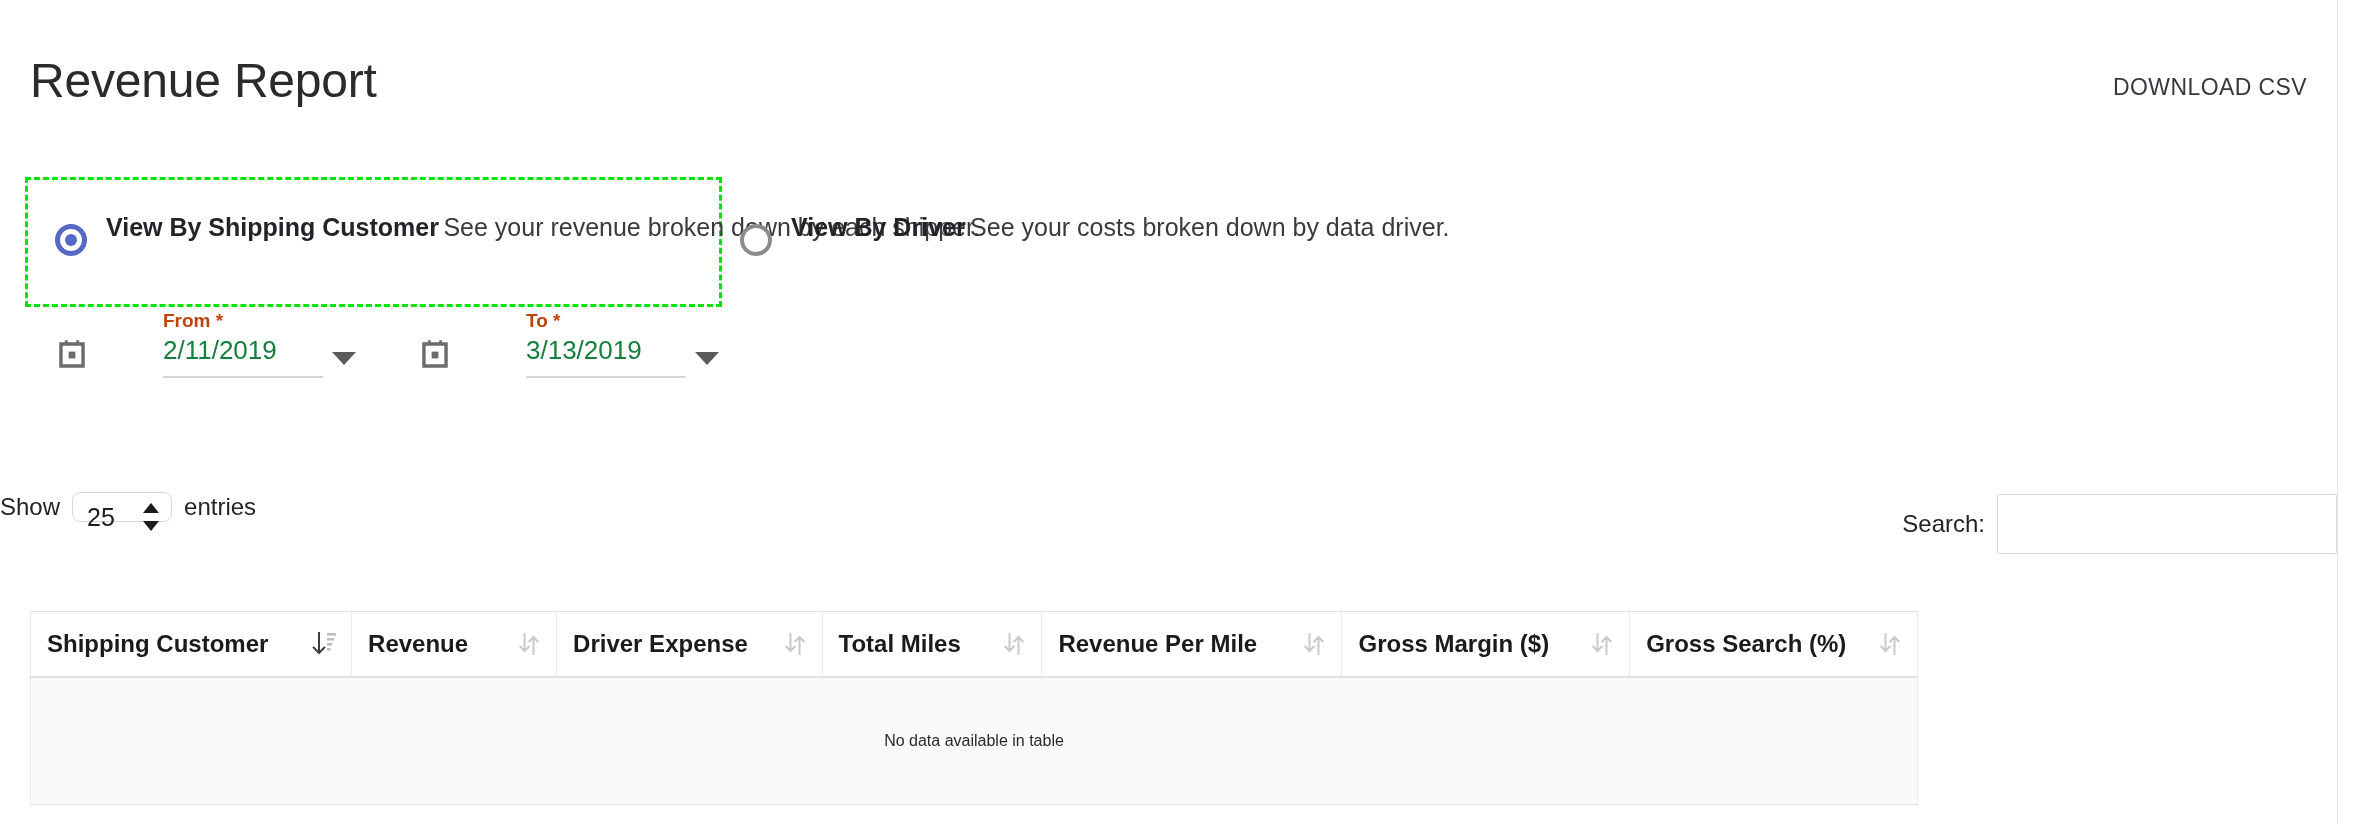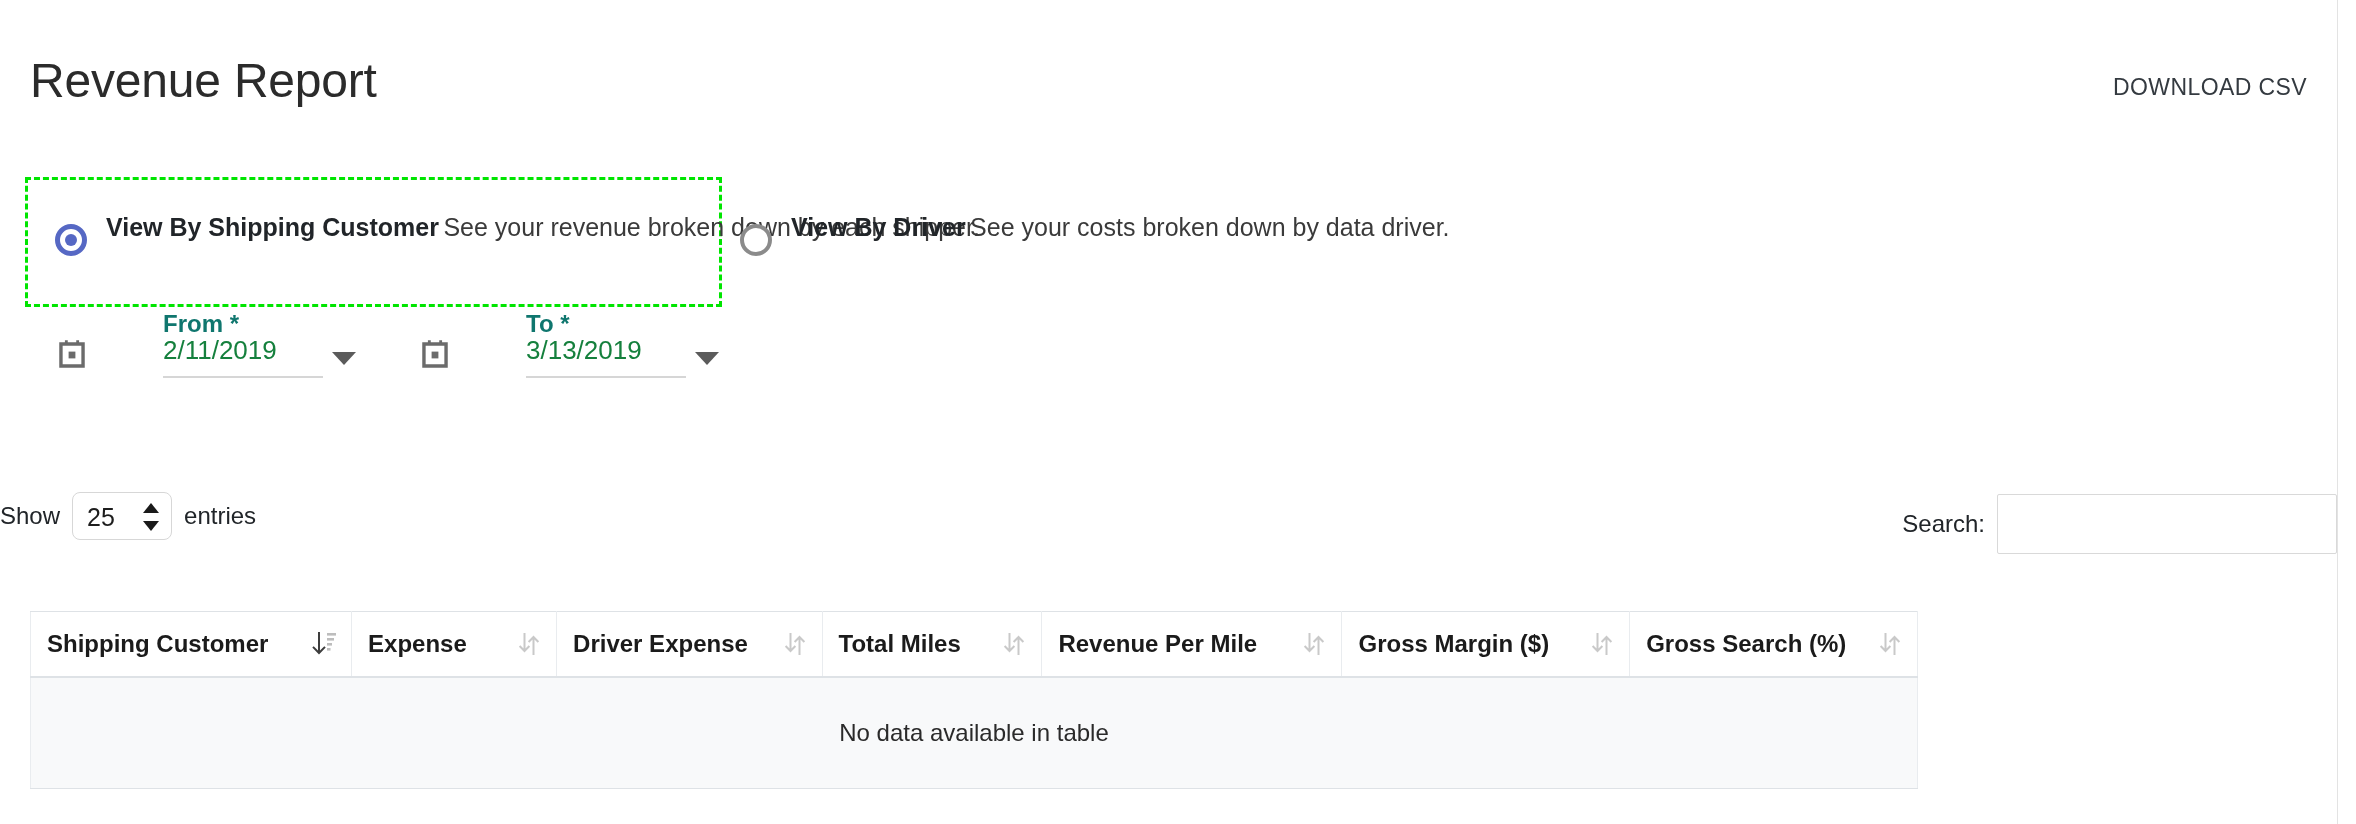--- a/index.html
+++ b/index.html
@@ -160,23 +160,23 @@
     top: 0;
     height: 100px;
   }
   .date-field.from { left: 55px; }
   .date-field.to   { left: 418px; }
 
   .date-label {
     position: absolute;
     left: 108px;
     top: 0;
-    font-size: 24px;
+    font-size: 19px;
     font-weight: bold;
-    color: #0f766e;
+    color: #c2410c;
     white-space: nowrap;
   }
   .cal-icon {
     position: absolute;
     left: 0;
     top: 28px;
     width: 34px;
     height: 34px;
   }
   .date-input-wrap {
@@ -218,21 +218,21 @@
     left: 0;
     top: 0;
     display: flex;
     align-items: center;
     font-size: 24px;
     color: #212529;
   }
   .length-select {
     position: relative;
     width: 100px;
-    height: 48px;
+    height: 30px;
     margin: 0 12px;
     border: 1px solid #d7d7d7;
     border-radius: 8px;
     background: #fff;
     box-sizing: border-box;
     cursor: pointer;
   }
   .length-value {
     position: absolute;
     left: 14px;
@@ -322,23 +322,23 @@
     transform: translateY(-50%);
     width: 26px;
     height: 30px;
   }
   .empty-row td {
     background: #f8f9fa;
     border-bottom: 1px solid #dee2e6;
     border-left: 1px solid #e9ecef;
     border-right: 1px solid #e9ecef;
     text-align: center;
-    font-size: 24px;
+    font-size: 16px;
     color: #2a2a2a;
-    padding: 24px 0;
+    padding: 32px 0;
     height: 62px;
     margin-left: 39px;
   }
 </style>
 </head>
 <body>
 
 <div class="page">
   <div class="right-rule"></div>
 
@@ -440,21 +440,21 @@
               <svg width="26" height="30" viewBox="0 0 26 30" aria-hidden="true">
                 <path fill="#3d3d3d" d="M7 3v18.5l-4.3-4.3-1.4 1.4L8 25.4l6.7-6.8-1.4-1.4L9 21.5V3z"></path>
                 <rect x="16" y="4" width="9" height="2.6" fill="#bdbdbd"></rect>
                 <rect x="16" y="9" width="7" height="2.6" fill="#bdbdbd"></rect>
                 <rect x="16" y="14" width="5" height="2.6" fill="#bdbdbd"></rect>
                 <rect x="16" y="19" width="3.5" height="2.6" fill="#bdbdbd"></rect>
               </svg>
             </span>
           </th>
           <th>
-            <span>Expense</span>
+            <span>Revenue</span>
             <span class="sort-icon">
               <svg width="26" height="30" viewBox="0 0 26 30" aria-hidden="true">
                 <path fill="#c9c9c9" d="M7.5 4v15.5L4.3 16.3l-1.4 1.4 5.6 5.7 5.6-5.7-1.4-1.4-3.2 3.2V4z"></path>
                 <path fill="#c9c9c9" d="M18.5 26V10.5l3.2 3.2 1.4-1.4-5.6-5.7-5.6 5.7 1.4 1.4 3.2-3.2V26z"></path>
               </svg>
             </span>
           </th>
           <th>
             <span>Driver Expense</span>
             <span class="sort-icon">

